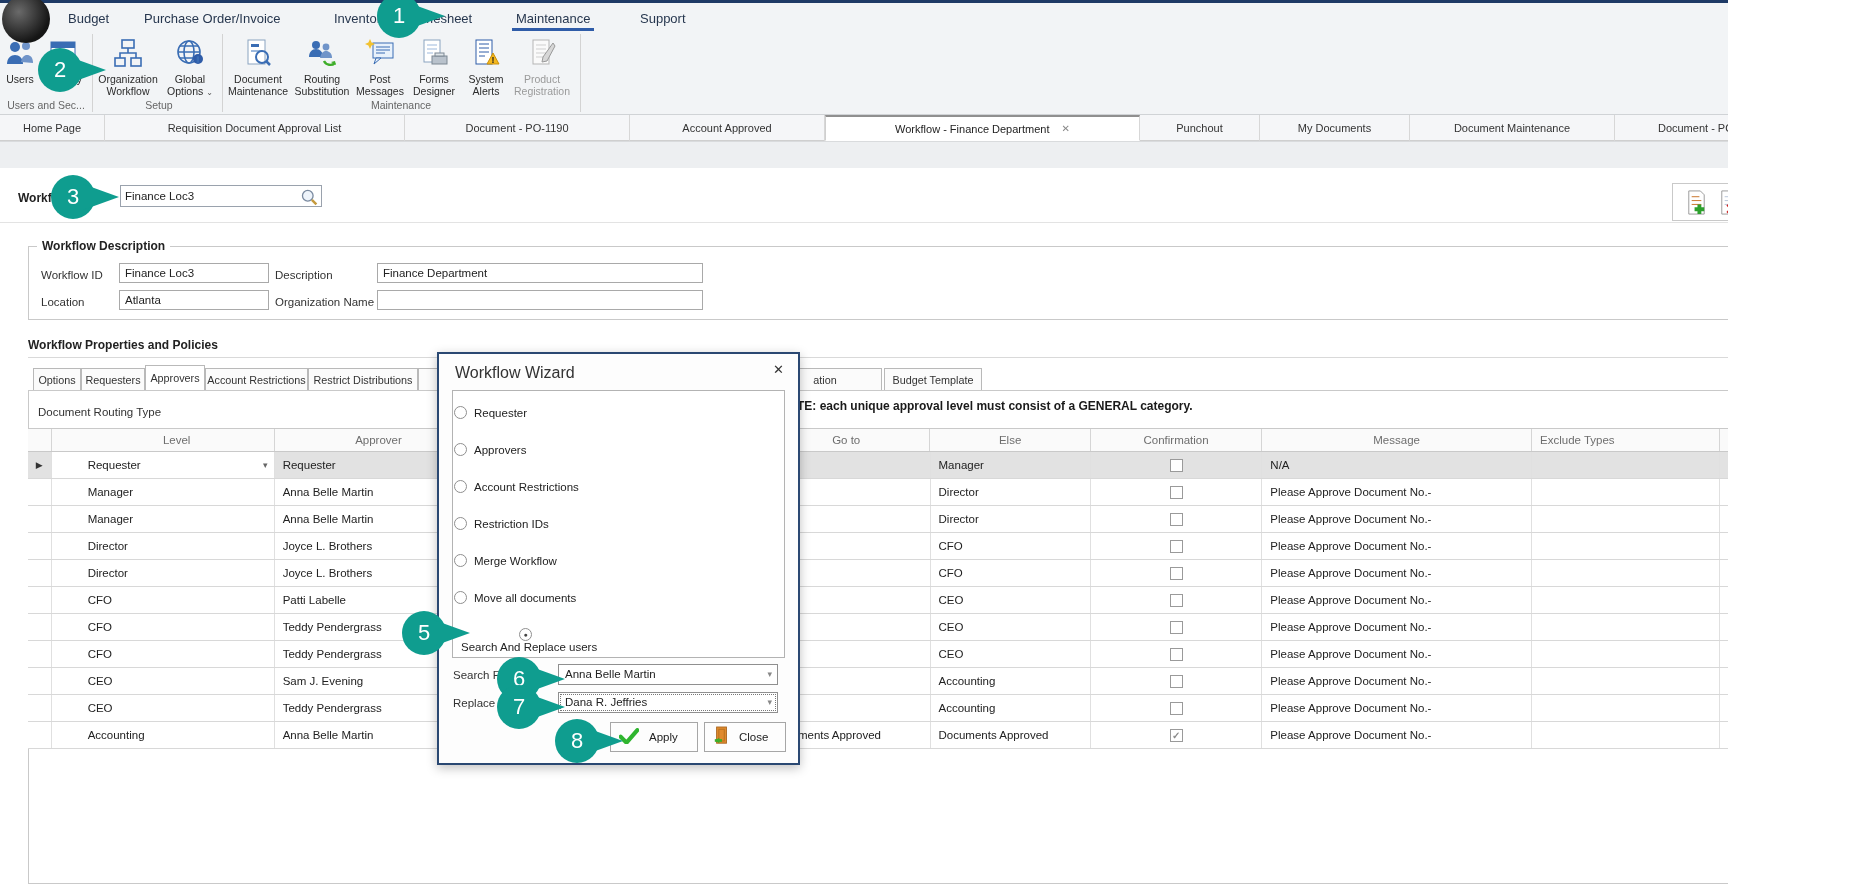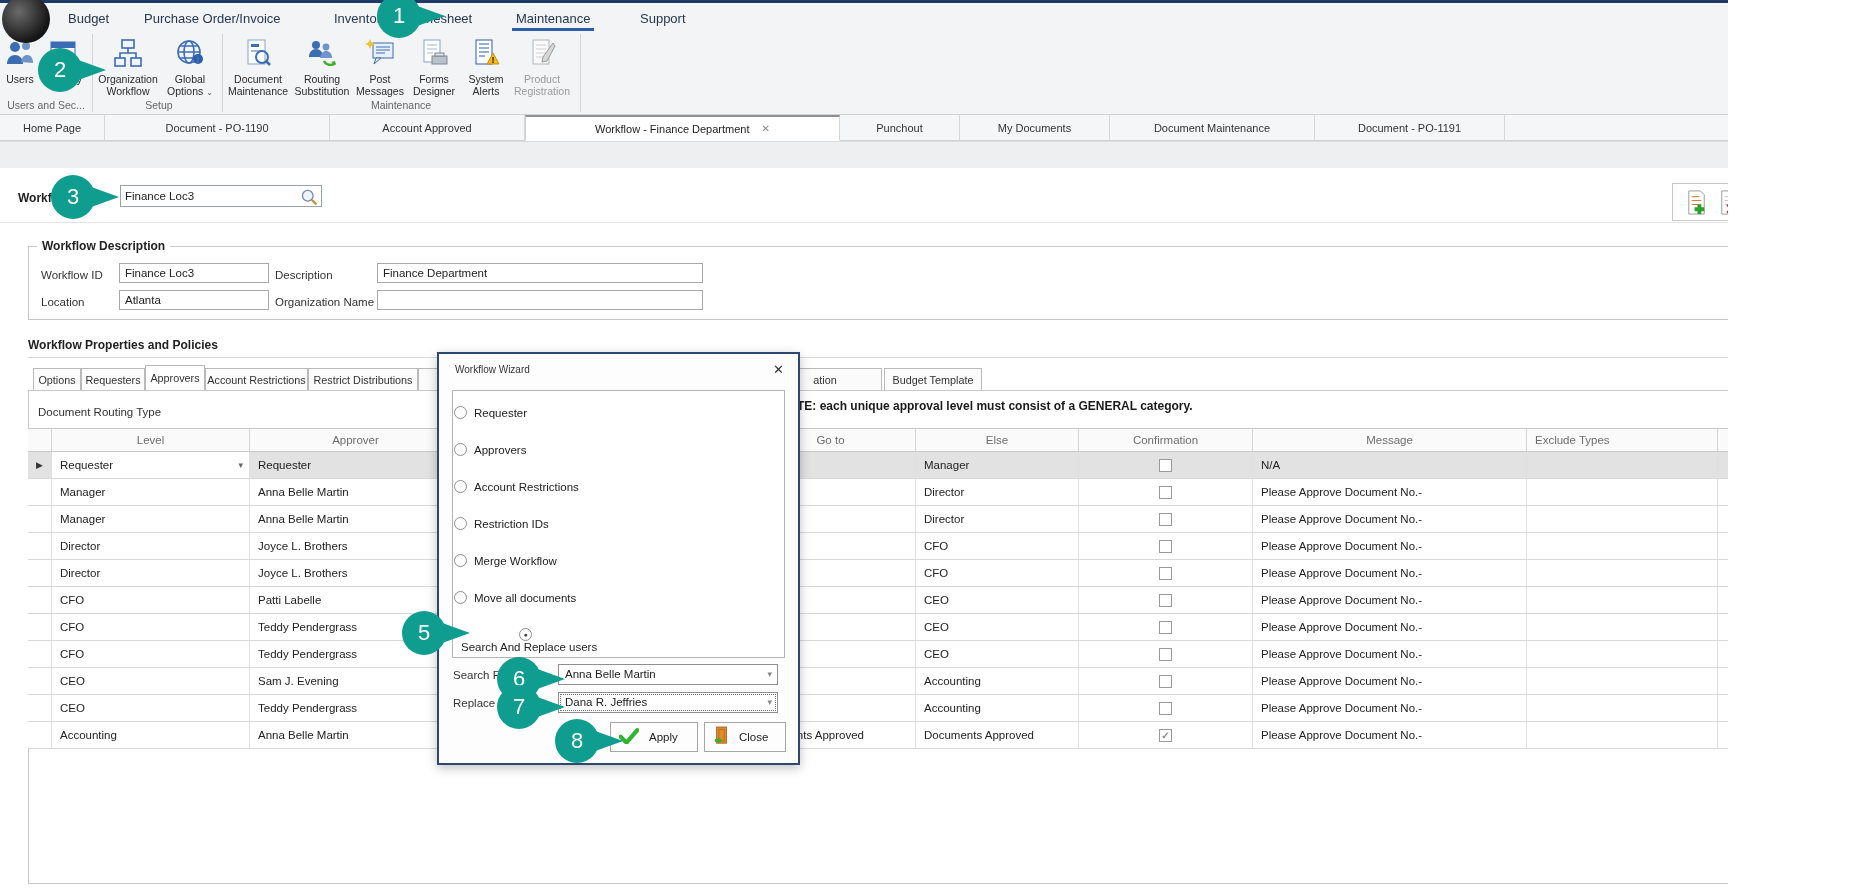--- a/index.html
+++ b/index.html
@@ -63,29 +63,29 @@
   
   .grid { position:absolute; left:28px; top:260px; width:1834px; }
   .ghead { display:flex; height:24px; border-top:1px solid #c9c9c9; border-bottom:1px solid #c9c9c9; background:#fafafa; }
   .gh { font-size:11.5px; color:#6e6e6e; display:flex; align-items:center; justify-content:center; border-right:1px solid #d5d5d5; }
   .gh.left { justify-content:flex-start; padding-left:8px; }
   .grow { display:flex; height:27px; border-bottom:1px solid #d8d8d8; background:#fff; }
   .grow.selected .gc { background:#e2e2e2; }
   .grow.selected .gc.c1 { background:#fff; }
   .gc { font-size:11.5px; color:#222; display:flex; align-items:center; padding-left:8px; border-right:1px solid #e0e0e0; overflow:hidden; white-space:nowrap; }
   .gc.ctr { justify-content:center; padding-left:0; }
-  .c0{width:24px;} .c1{width:198px;} .c2{width:212px;} .c3{width:284px;} .c4{width:170px;}
+  .c0{width:24px;} .c1{width:198px;margin-left:28px;} .c2{width:212px;} .c3{width:284px;} .c4{width:170px;}
   .c5{width:163px;} .c6{width:174px;} .c7{width:274px;} .c8{width:191px;} .c9{width:144px;}
   .mk { font-size:9px; color:#333; margin:0 auto; }
   .ca { margin-left:auto; margin-right:6px; font-size:9px; color:#666; }
   .cb { width:13px; height:13px; border:1px solid #9a9a9a; background:#fff; font-size:10px; color:#8a8a8a; line-height:11px; text-align:center; font-weight:bold; }
 
   
   .dialog { position:absolute; left:437px; top:352px; width:363px; height:413px; background:#fdfdfd; border:2px solid #2a4872; z-index:50; box-shadow:0 3px 10px rgba(0,0,0,.25); }
-  .dtitle { position:absolute; left:16px; top:10px; font-size:10px; color:#333;text-align:center; }
+  .dtitle { position:absolute; left:16px; top:10px; font-size:16px; color:#333;text-align:center; }
   .dclose { position:absolute; right:14px; top:8px; font-size:13px; color:#333; cursor:pointer; }
   .dpanel { position:absolute; left:13px; top:36px; width:333px; height:268px; border:1px solid #b3b3b3; background:#fff; }
   .radio-row { position:absolute; left:15px; display:flex; align-items:center; }
   .radio { width:13px; height:13px; border:1px solid #8f8f8f; border-radius:50%; background:#fff; font-size:7px; color:#444; line-height:12px; text-align:center; }
   .rlab { font-size:11.5px; color:#222; margin-left:7px; }
   .dflabel { position:absolute; left:14px; font-size:11.5px; color:#333; }
   .dcombo { position:absolute; left:119px; width:220px; height:21px; border:1px solid #8f8f8f; background:#fff; }
   .dcombo.focus { outline:1px dotted #777; outline-offset:-3px; }
   .dcombo .cval { position:absolute; left:6px; top:3px; font-size:11.5px; color:#222; }
   .dcombo .carr { position:absolute; right:5px; top:4px; font-size:9px; color:#888; }
@@ -231,20 +231,21 @@
     </div>
     <div class="rsep" style="left:580px"></div>
 
     <div class="rgrouplabel" style="left:0; width:92px">Users and Sec...</div>
     <div class="rgrouplabel" style="left:96px; width:126px">Setup</div>
     <div class="rgrouplabel" style="left:226px; width:350px">Maintenance</div>
   </div>
 
   <div class="tabstrip">
     <div class="dtab" style="width:105px">Home Page</div>
+    <div class="dtab" style="width:300px">Requisition Document Approval List</div>
     <div class="dtab" style="width:225px">Document - PO-1190</div>
     <div class="dtab" style="width:195px">Account Approved</div>
     <div class="dtab active" style="width:315px">
       <span>Workflow - Finance Department</span>
       <span class="closex">✕</span>
     </div>
     <div class="dtab" style="width:120px">Punchout</div>
     <div class="dtab" style="width:150px">My Documents</div>
     <div class="dtab" style="width:205px">Document Maintenance</div>
     <div class="dtab" style="width:190px">Document - PO-1191</div>

